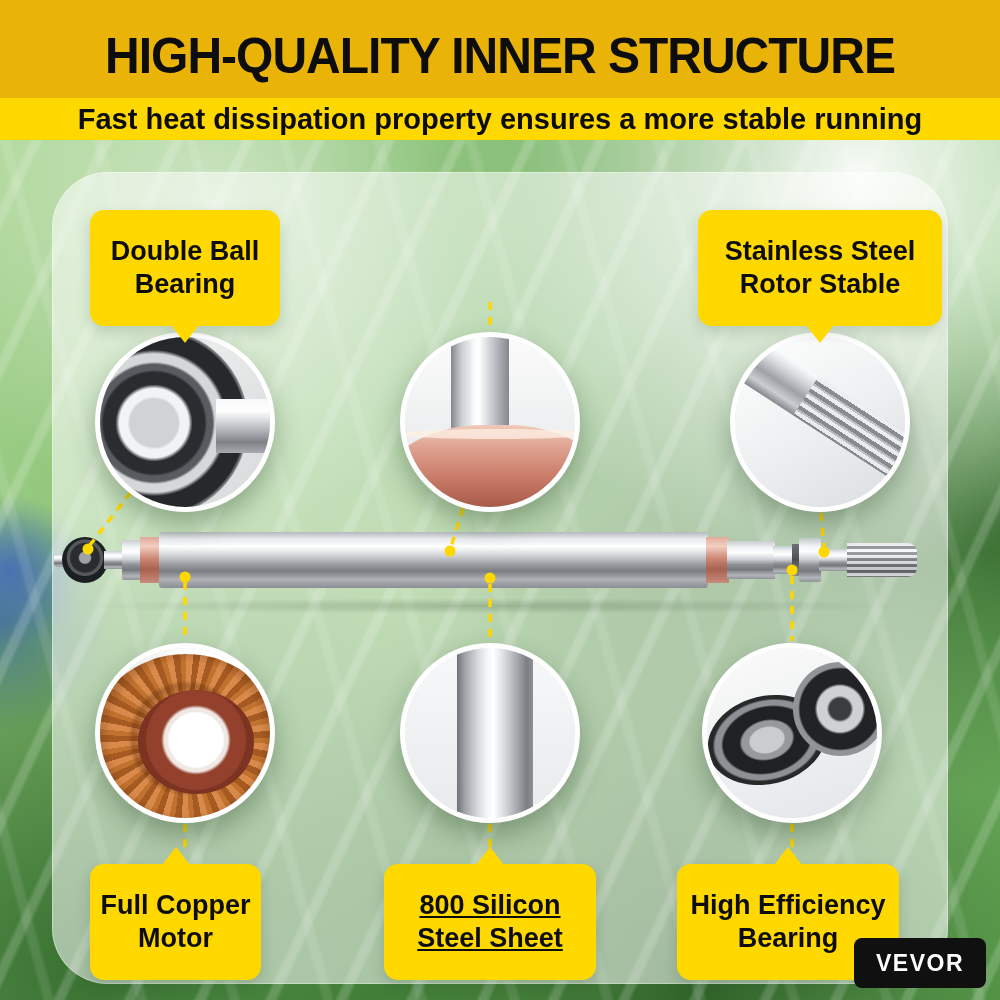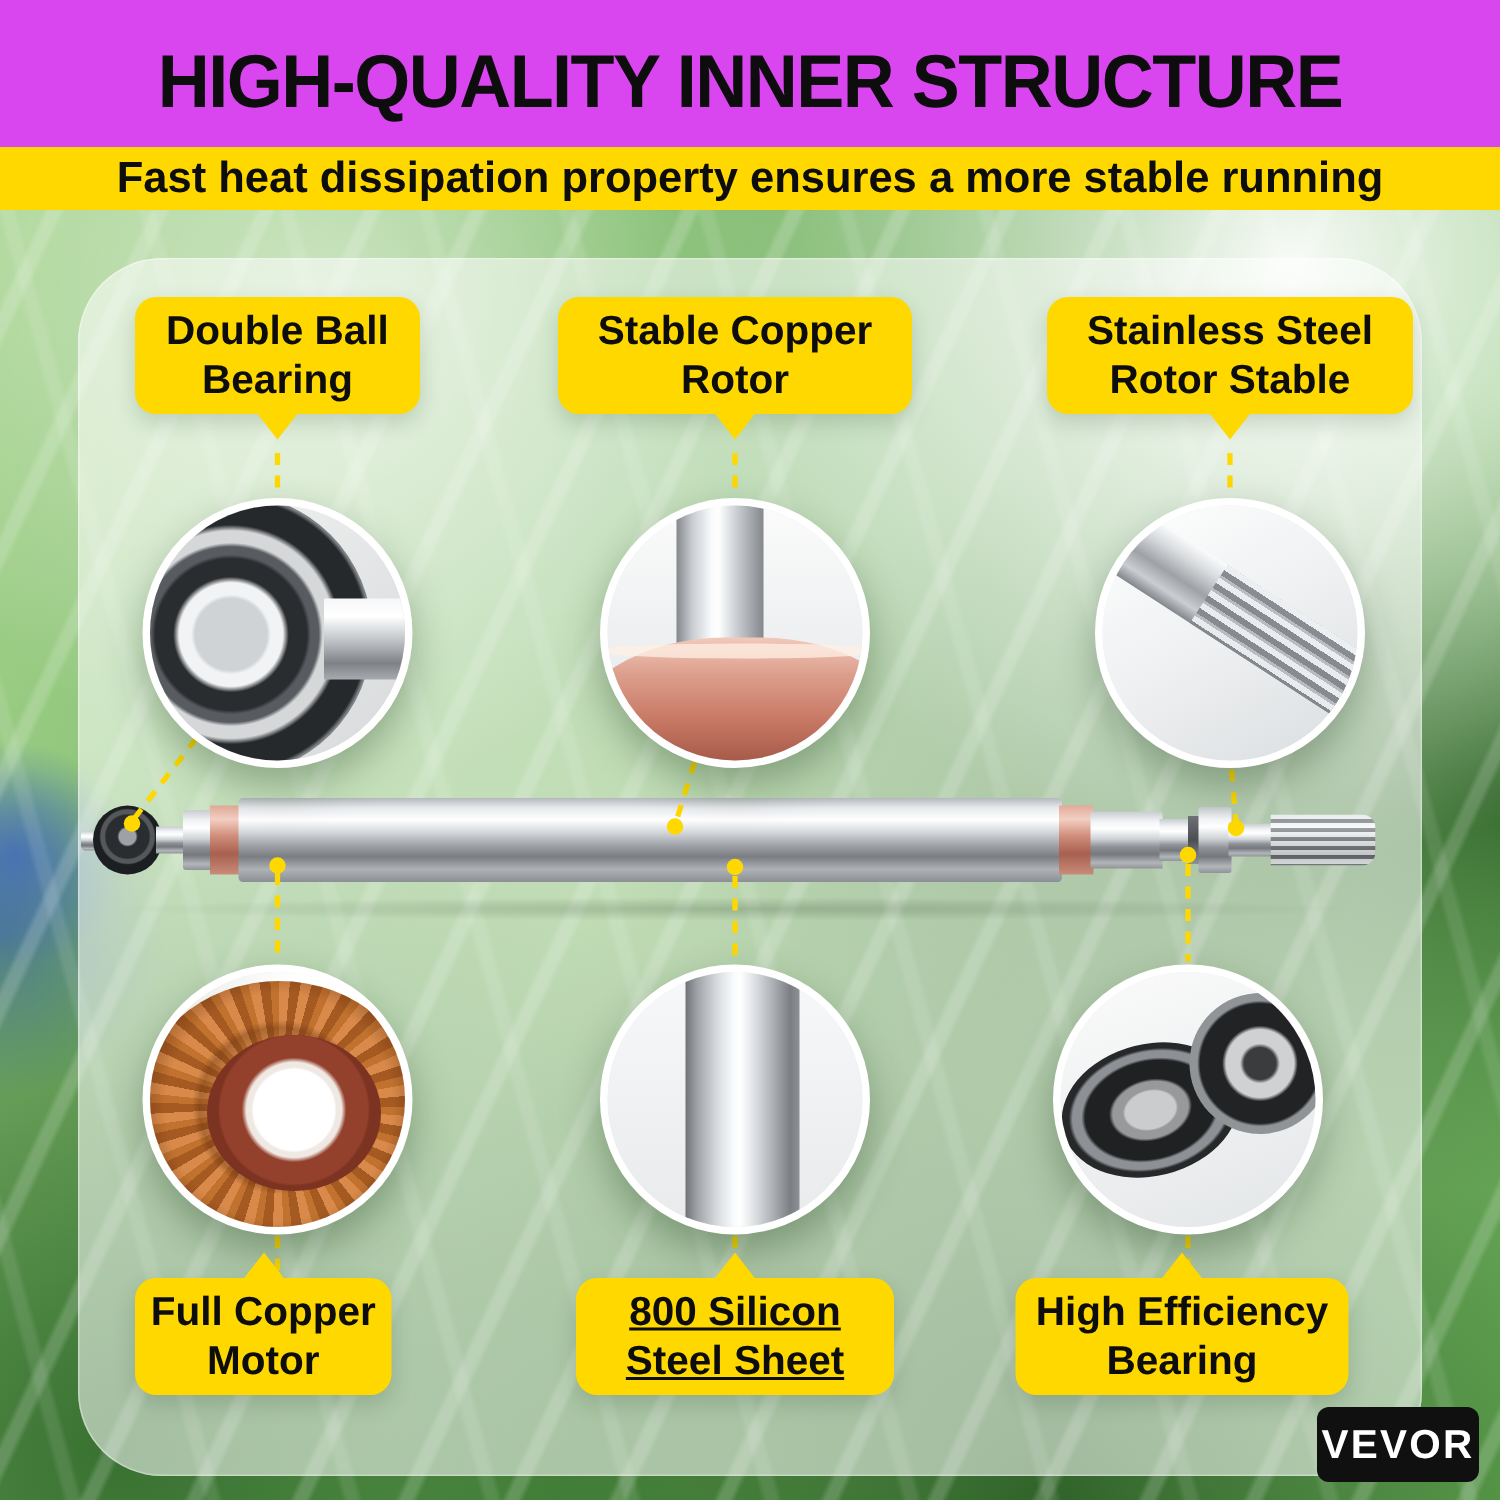--- a/index.html
+++ b/index.html
@@ -1,17 +1,17 @@
 <!DOCTYPE html>
 <html><head>
 <meta charset="utf-8">
 <style>
   * { margin:0; padding:0; box-sizing:border-box; }
   html,body { width:1000px; height:1000px; background:#ffffff; font-family:"Liberation Sans", sans-serif; }
-  .stage { position:relative; width:1000px; height:1000px; overflow:hidden; background:#d946ef; }
+  .stage { position:relative; width:1000px; height:1000px; overflow:hidden; background:#eab308; }
 
   
   .title { position:absolute; top:28px; left:0; width:1000px; text-align:center;
     font-size:48px; font-weight:800; letter-spacing:-1px; color:#0d0d0d;
     transform:scaleY(1.04); }
   .banner { position:absolute; top:98px; left:0; width:1000px; height:42px; background:#FFD800;
     display:flex; align-items:center; justify-content:center; }
   .banner span { font-size:29px; font-weight:700; color:#0d0d0d; }
 
   
@@ -33,22 +33,22 @@
       repeating-linear-gradient(75deg, rgba(255,255,255,0) 0 40px, rgba(255,255,255,0.13) 44px 50px, rgba(255,255,255,0) 54px 90px);
   }
 
   
   .panel { position:absolute; left:52px; top:172px; width:896px; height:812px;
     background:rgba(255,255,255,0.55); border-radius:56px;
     box-shadow:0 0 0 1px rgba(255,255,255,0.35) inset; }
 
   
   .callout { position:absolute; background:#FFD800; border-radius:14px; text-align:center;
-    padding:6px 8px; font-weight:700; font-size:27px; line-height:1.22; color:#0d0d0d;
-    box-shadow:0 6px 14px rgba(30,60,25,0.18); }
+    padding:25px 8px; font-weight:700; font-size:27px; line-height:1.22; color:#0d0d0d;
+    box-shadow:0 6px 14px rgba(30,60,25,0.18);margin-top:12px; }
   .callout.down::after { content:""; position:absolute; left:50%; bottom:-17px; transform:translateX(-50%);
     border:14px solid transparent; border-top:18px solid #FFD800; border-bottom:0; }
   .callout.up::after { content:""; position:absolute; left:50%; top:-17px; transform:translateX(-50%);
     border:14px solid transparent; border-bottom:18px solid #FFD800; border-top:0; }
 
   
   .connectors { position:absolute; left:0; top:0; width:1000px; height:1000px; pointer-events:none; }
   .dash { stroke:#FFD800; stroke-width:3.5; stroke-dasharray:8 7; fill:none; }
   .dot  { fill:#FFD800; }
 
@@ -111,23 +111,23 @@
   .copper-ring { background:linear-gradient(180deg,#e3aa9a 0%,#f2cfc2 20%,#cf8b79 45%,#a8604f 70%,#c98b7a 100%); }
   .groove-dark { background:linear-gradient(180deg,#6f7377,#4a4e52 50%,#8d9195); }
   .bearing-donut { border-radius:50%;
     background:radial-gradient(circle at 50% 45%, #9ea2a6 0 16%, #2a2d30 20% 42%, #55585b 45% 52%, #1c1f22 55% 78%, #44474a 80% 100%); }
   .spline-end { border-radius:0 9px 9px 0;
     background:
       repeating-linear-gradient(180deg, rgba(255,255,255,0.55) 0 3px, rgba(60,64,68,0.45) 3px 6px),
       linear-gradient(180deg,#cfd3d7 0%,#f0f2f4 25%,#9ea2a6 60%,#787c80 80%,#a5a9ad 100%); }
 
   
-  .logo { position:absolute; right:14px; bottom:12px; width:108px; height:50px; background:#101010;
+  .logo { position:absolute; right:14px; bottom:12px; width:132px; height:50px; background:#101010;
     border-radius:8px; display:flex; align-items:center; justify-content:center;
-    color:#ffffff; font-weight:800; font-size:27px; letter-spacing:1.5px; }
+    color:#ffffff; font-weight:800; font-size:23px; letter-spacing:1.5px; }
 </style>
 </head>
 <body>
 
 <div class="stage">
 
   <h1 class="title">HIGH-QUALITY INNER STRUCTURE</h1>
   <div class="banner">
     <span>Fast heat dissipation property ensures a more stable running</span>
   </div>
@@ -208,23 +208,20 @@
   <div class="detail-circle" style="left:702px; top:643px;">
     <div class="art art-bearings">
       <div class="b1"></div>
       <div class="b2"></div>
     </div>
   </div>
 
   <div class="callout down" style="left:90px;  top:198px; width:190px;">
     <span>Double Ball Bearing</span>
   </div>
-  <div class="callout down" style="left:372px; top:198px; width:236px;">
-    <span>Stable Copper Rotor</span>
-  </div>
   <div class="callout down" style="left:698px; top:198px; width:244px;">
     <span>Stainless Steel Rotor Stable</span>
   </div>
   <div class="callout up" style="left:90px;  top:852px; width:171px;">
     <span>Full Copper Motor</span>
   </div>
   <div class="callout up" style="left:384px; top:852px; width:212px;text-decoration:underline;">
     <span>800 Silicon Steel Sheet</span>
   </div>
   <div class="callout up" style="left:677px; top:852px; width:222px;">

